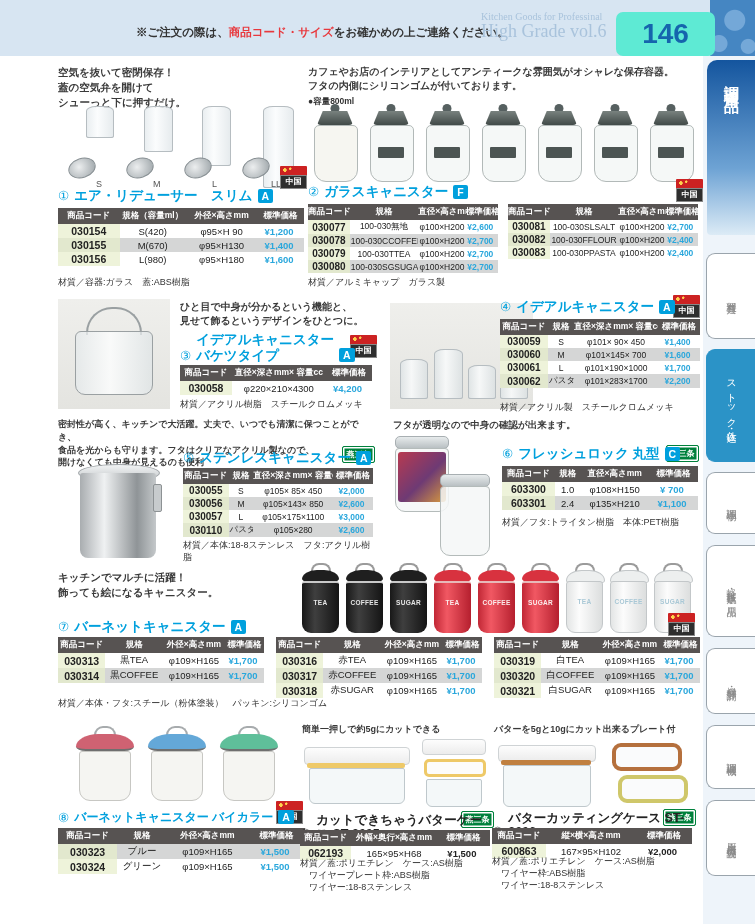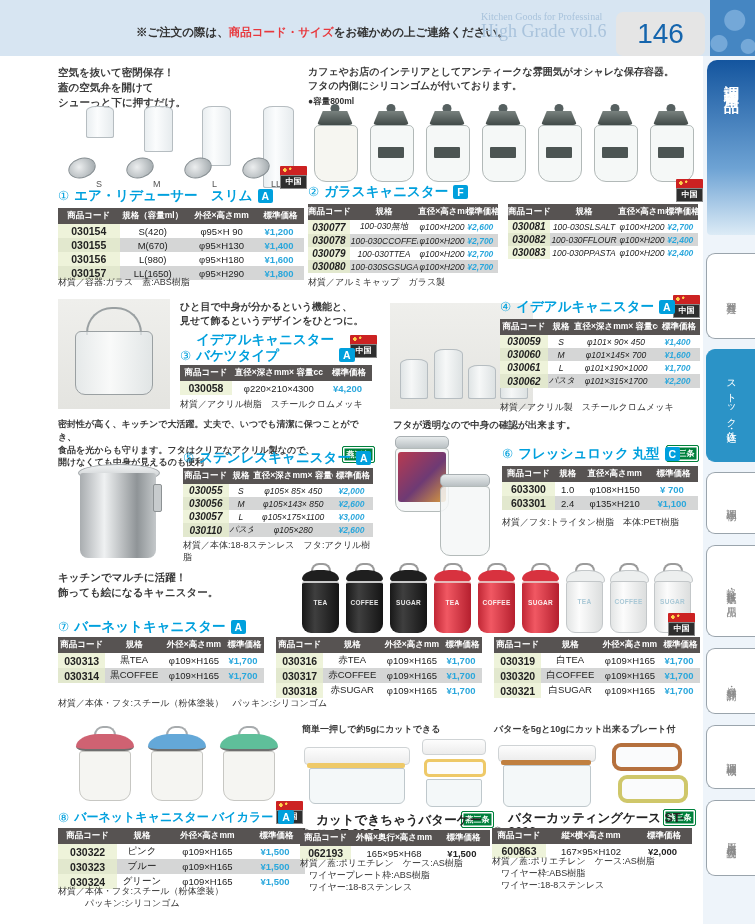--- a/index.html
+++ b/index.html
@@ -8,22 +8,22 @@
   .topband{position:absolute;left:0;top:0;width:755px;height:56px;background:#d7e5f2;}
   .corner{position:absolute;right:0;top:0;width:45px;height:58px;background:#4586c2;
     background-image:radial-gradient(circle at 55% 35%,#74a8d8 0 10px,transparent 11px),
                      radial-gradient(circle at 20% 75%,#74a8d8 0 8px,transparent 9px),
                      radial-gradient(circle at 85% 80%,#74a8d8 0 7px,transparent 8px);}
   .order-note{position:absolute;left:136px;top:25px;font-size:11.5px;font-weight:bold;color:#333;}
   .order-note .em{color:#e8383d;}
   .brand{position:absolute;left:481px;top:11px;color:#a9c3dc;line-height:1.1;}
   .brand .b1{font-family:"Liberation Serif",serif;font-size:10px;}
   .brand .b2{font-family:"Liberation Serif",serif;font-size:18px;}
-  .pagetab{position:absolute;left:616px;top:12px;width:89px;height:44px;background:#e5e5e5;border-radius:7px;
-    display:flex;align-items:center;justify-content:center;color:#1565ad;font-size:28px;font-weight:normal;}
+  .pagetab{position:absolute;left:616px;top:12px;width:99px;height:44px;background:#5eead4;border-radius:7px;
+    display:flex;align-items:center;justify-content:center;color:#1565ad;font-size:28px;font-weight:bold;}
   
   .side-bg{position:absolute;left:703px;top:56px;width:52px;height:868px;background:#eef4fa;}
   .side-cat{position:absolute;left:707px;top:60px;width:48px;height:175px;border-radius:10px 0 0 4px;
     background:linear-gradient(#14559e,#6ea3d4 62%,#dcebf6 100%);display:flex;align-items:flex-start;justify-content:center;padding-top:12px;box-sizing:border-box;}
   .side-cat span{writing-mode:vertical-rl;text-orientation:upright;color:#fff;font-size:15px;font-weight:bold;letter-spacing:5px;}
   .side-tab{position:absolute;left:706px;width:49px;background:#fff;border:1px solid #9aa4ac;border-right:none;border-radius:9px 0 0 9px;
     box-sizing:border-box;display:flex;align-items:center;justify-content:center;color:#8a8a8a;}
   .side-tab span{writing-mode:vertical-rl;text-orientation:upright;font-size:10px;letter-spacing:1px;}
   .side-tab.active{background:#2b93c7;border-color:#2b93c7;color:#fff;}
   
@@ -45,21 +45,21 @@
     color:#fff;font-size:8px;font-weight:bold;text-align:center;line-height:15px;border-radius:2px;}
   
   table.ptable{border-collapse:collapse;table-layout:fixed;width:100%;}
   .ptable th{background:#575352;color:#fff;font-size:8.5px;font-weight:bold;padding:2px 0;text-align:center;overflow:hidden;white-space:nowrap;}
   .ptable td{font-size:9.5px;color:#222;text-align:center;padding:1px 1px;overflow:hidden;white-space:nowrap;}
   .ptable tr.alt td{background:#d5d6d6;}
   .ptable td.code{background:#eef3da;font-weight:bold;font-size:10.5px;}
   .ptable tr.alt td.code{background:#e2e8ce;}
   .ptable td.price{color:#2aa7dc;font-weight:bold;text-align:center;padding-right:4px;}
   .ptable.price-dark td.price{color:#222;}
-  .ptable.tight td{font-size:8.5px;font-style:italic;}
+  .ptable.tight td{font-size:8.5px;}
   .ptable.tight td.code{font-size:10px;}
   .cols-a th:nth-child(1){width:25%}.cols-a th:nth-child(2){width:27%}.cols-a th:nth-child(3){width:29%}.cols-a th:nth-child(4){width:19%}
   .cols-b th:nth-child(1){width:22%}.cols-b th:nth-child(2){width:36%}.cols-b th:nth-child(3){width:25%}.cols-b th:nth-child(4){width:17%}
   .cols-c th:nth-child(1){width:27%}.cols-c th:nth-child(2){width:49%}.cols-c th:nth-child(3){width:24%}
   .cols-d th:nth-child(1){width:24%}.cols-d th:nth-child(2){width:13%}.cols-d th:nth-child(3){width:42%}.cols-d th:nth-child(4){width:21%}
   .cols-e th:nth-child(1){width:27%}.cols-e th:nth-child(2){width:13%}.cols-e th:nth-child(3){width:35%}.cols-e th:nth-child(4){width:25%}
   .cols-f th:nth-child(1){width:23%}.cols-f th:nth-child(2){width:28%}.cols-f th:nth-child(3){width:30%}.cols-f th:nth-child(4){width:19%}
   .cols-g th:nth-child(1){width:24%}.cols-g th:nth-child(2){width:20%}.cols-g th:nth-child(3){width:33%}.cols-g th:nth-child(4){width:23%}
   .cols-h th:nth-child(1){width:27%}.cols-h th:nth-child(2){width:45%}.cols-h th:nth-child(3){width:28%}
   
@@ -192,26 +192,20 @@
             <td>M(670)</td>
             <td>φ95×H130</td>
             <td class="price">¥1,400</td>
           </tr>
           <tr>
             <td class="code">030156</td>
             <td>L(980)</td>
             <td>φ95×H180</td>
             <td class="price">¥1,600</td>
           </tr>
-          <tr class="alt">
-            <td class="code">030157</td>
-            <td>LL(1650)</td>
-            <td>φ95×H290</td>
-            <td class="price">¥1,800</td>
-          </tr>
         </tbody>
     </table>
     <div class="material abs" style="left:0;top:214px;">材質／容器:ガラス　蓋:ABS樹脂</div>
   </div>
 
   <div class="sec" style="left:308px;top:62px;width:392px;height:232px;">
     <div class="desc abs" style="left:0;top:3px;font-size:10px;">カフェやお店のインテリアとしてアンティークな雰囲気がオシャレな保存容器。
 フタの内側にシリコンゴムが付いております。</div>
     <div class="abs" style="left:0;top:34px;font-size:8.5px;color:#333;font-weight:bold;">●容量800ml</div>
     <div class="abs" style="left:2px;top:42px;width:388px;height:80px;display:flex;gap:6px;">
@@ -413,21 +407,21 @@
           </tr>
           <tr>
             <td class="code">030061</td>
             <td>L</td>
             <td>φ101×190×1000</td>
             <td class="price">¥1,700</td>
           </tr>
           <tr class="alt">
             <td class="code">030062</td>
             <td>パスタ</td>
-            <td>φ101×315×1700</td>
+            <td>φ101×283×1700</td>
             <td class="price">¥2,200</td>
           </tr>
         </tbody>
     </table>
     <div class="material abs" style="left:110px;top:106px;">材質／アクリル製　スチールクロムメッキ</div>
   </div>
 
   <div class="sec" style="left:58px;top:418px;width:315px;height:147px;">
     <div class="desc abs" style="left:0;top:0;font-size:9px;">密封性が高く、キッチンで大活躍。丈夫で、いつでも清潔に保つことができ、
 食品を光からも守ります。フタはクリアなアクリル製なので、
@@ -720,42 +714,34 @@
     <table class="ptable cols-g abs" style="left:0;top:105px;">
       <thead>
           <tr>
             <th>商品コード</th>
             <th>規格</th>
             <th>外径×高さmm</th>
             <th>標準価格</th>
           </tr>
         </thead>
       <tbody>
-          <tr>
-            <td class="code">030322</td>
-            <td>ピンク</td>
-            <td>φ109×H165</td>
-            <td class="price">¥1,500</td>
-          </tr>
           <tr class="alt">
             <td class="code">030323</td>
             <td>ブルー</td>
             <td>φ109×H165</td>
             <td class="price">¥1,500</td>
           </tr>
           <tr>
             <td class="code">030324</td>
             <td>グリーン</td>
             <td>φ109×H165</td>
             <td class="price">¥1,500</td>
           </tr>
         </tbody>
     </table>
-    <div class="material abs" style="left:0;top:162px;">材質／本体・フタ:スチール（粉体塗装）
-　　　パッキン:シリコンゴム</div>
   </div>
 
   <div class="sec" style="left:300px;top:723px;width:192px;height:200px;">
     <div class="desc abs" style="left:2px;top:0;font-size:9px;">簡単一押しで約5gにカットできる</div>
     <div class="bcase abs" style="left:0;top:16px;width:190px;height:70px;">
       <div class="lid abs" style="left:4px;top:8px;width:104px;height:16px;"></div>
       <div class="band abs" style="left:7px;top:24px;width:98px;height:5px;background:#eec968;"></div>
       <div class="tub abs" style="left:9px;top:29px;width:94px;height:34px;"></div>
       <div class="lid abs" style="left:122px;top:0;width:62px;height:14px;"></div>
       <div class="band abs" style="left:124px;top:20px;width:56px;height:12px;border:3px solid #eec968;background:rgba(250,250,248,.5);border-radius:5px;"></div>

